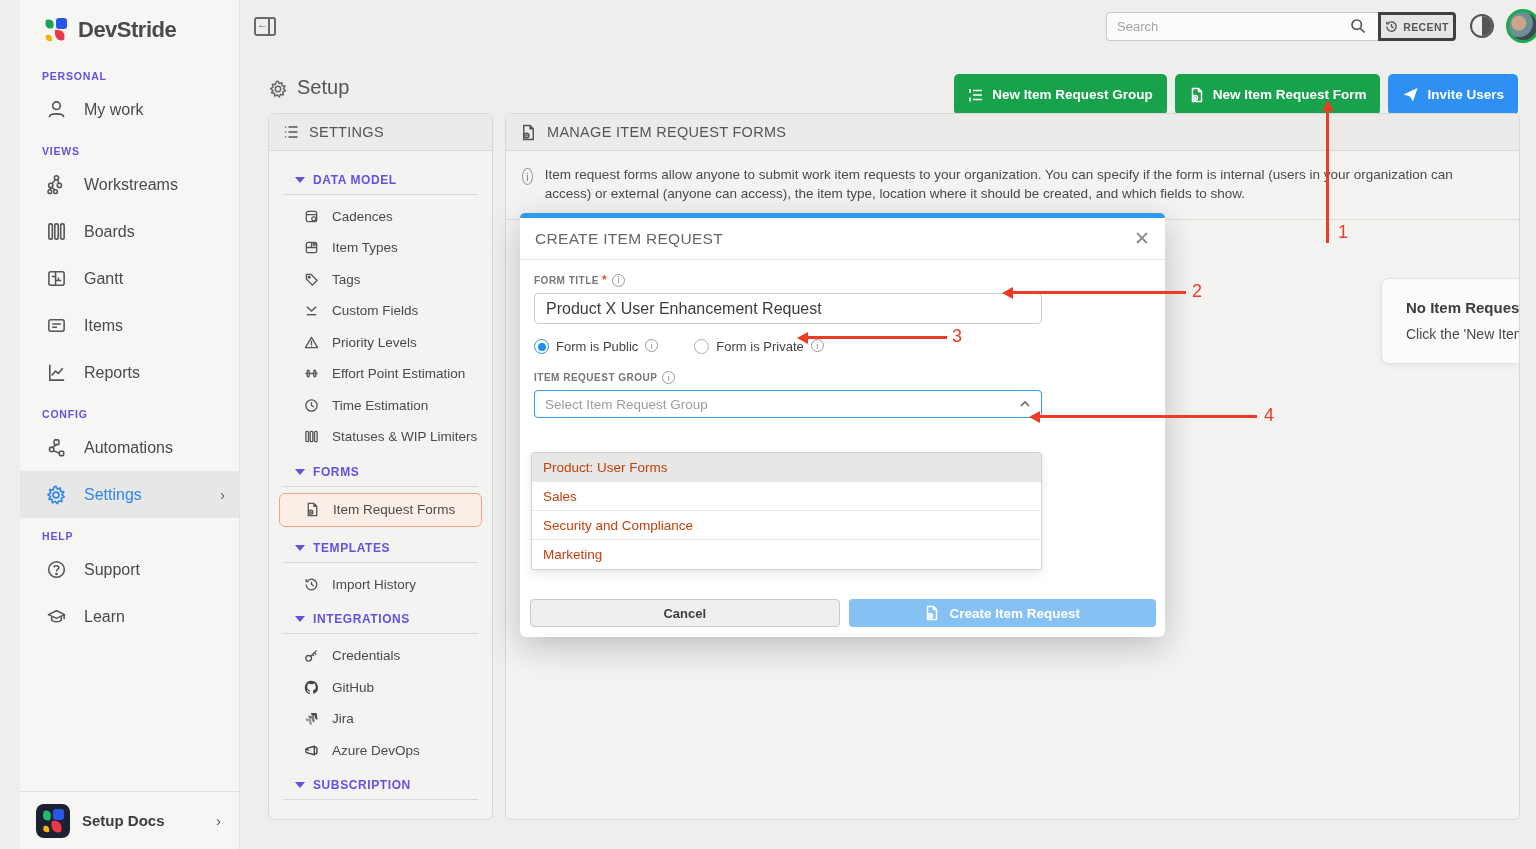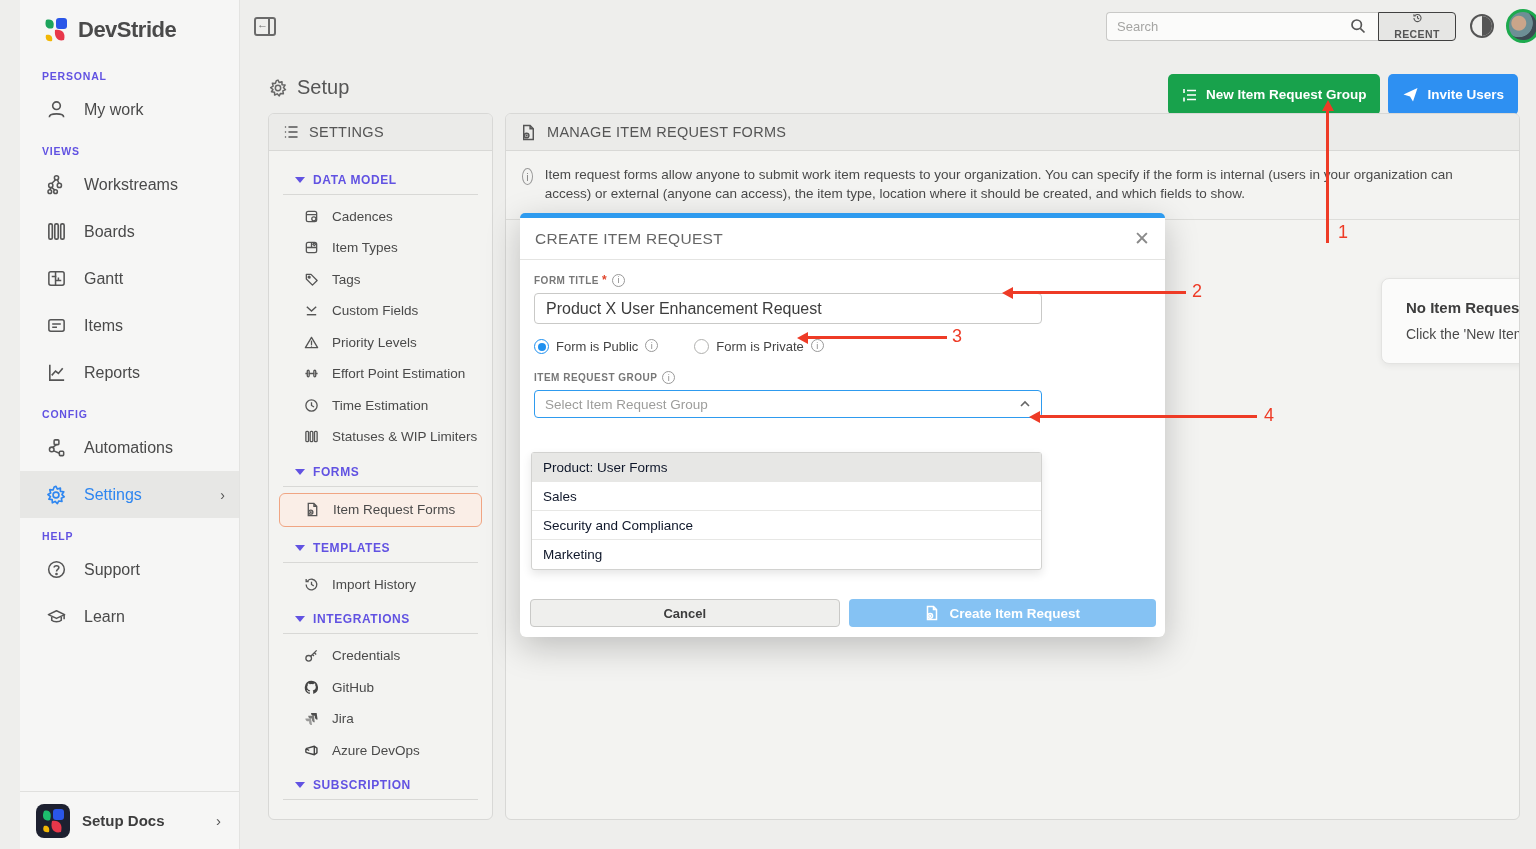--- a/index.html
+++ b/index.html
@@ -24,28 +24,28 @@
 
   
   .topbar { position:absolute; left:220px; top:0; width:1316px; height:52px; display:flex; align-items:center; }
   .collapse-btn { margin-left:14px; width:22px; height:19px; border:2px solid #6a6a6a; border-radius:3px; position:relative; background:transparent; cursor:pointer; }
   .collapse-btn::after { content:""; position:absolute; right:4px; top:0; bottom:0; width:2px; background:#6a6a6a; }
   .collapse-btn::before { content:"←"; position:absolute; left:1px; top:-1px; font-size:11px; color:#6a6a6a; }
   .search-wrap { position:absolute; left:866px; top:12px; display:flex; }
   .search-input { width:272px; height:29px; border:1px solid #c9c9c7; border-right:none; border-radius:4px 0 0 4px; background:#fbfbfa; padding:0 30px 0 10px; font-size:13px; color:#333; font-family:"Liberation Sans",sans-serif; }
   .search-input::placeholder { color:#a5a5a3; }
   .search-mag { position:absolute; left:244px; top:6px; }
-  .recent-btn { width:78px; height:29px; border:1px solid #404040; border-radius:0 4px 4px 0; background:#e6e6e4; display:flex; align-items:center; justify-content:center; gap:5px; font-size:10.5px; font-weight:bold; letter-spacing:0.4px; color:#555; cursor:pointer;flex-direction:column; }
+  .recent-btn { width:78px; height:29px; border:3px solid #404040; border-radius:0 4px 4px 0; background:#e6e6e4; display:flex; align-items:center; justify-content:center; gap:5px; font-size:10.5px; font-weight:bold; letter-spacing:0.4px; color:#555; cursor:pointer; }
   .contrast-icon { position:absolute; left:1230px; top:14px; width:24px; height:24px; border-radius:50%; border:2.5px solid #555; overflow:hidden; cursor:pointer; }
   .contrast-icon::after { content:""; position:absolute; left:50%; top:-2px; bottom:-2px; right:-2px; background:#555; }
   .avatar { position:absolute; left:1266px; top:9px; width:34px; height:34px; border-radius:50%; border:3px solid #1daa4e; background:radial-gradient(circle at 35% 40%, #caa58a 0 28%, #6d8f95 32% 55%, #3c4a52 58% 100%); cursor:pointer; }
 
   
   .page-head { position:absolute; left:220px; top:52px; width:1316px; height:61px; }
-  .page-title { position:absolute; left:28px; top:24px; display:flex; align-items:center; gap:9px; font-size:20px; color:#555; }
+  .page-title { position:absolute; left:28px; top:24px; display:flex; align-items:flex-end; gap:9px; font-size:20px; color:#555; }
   .actions { position:absolute; right:38px; top:22px; display:flex; gap:8px; }
   .btn { height:41px; border-radius:5px; border:none; display:flex; align-items:center; gap:8px; padding:0 14px; font-size:13.5px; font-weight:bold; color:#fff; cursor:pointer; font-family:"Liberation Sans",sans-serif; }
   .btn.green { background:#18a24c; }
   .btn.blue { background:#2e90f2; }
 
   
   .panel { position:absolute; background:#f3f3f1; border:1px solid #d8d8d6; border-radius:6px; overflow:hidden; }
   .panel-hd { height:37px; background:#ebebe9; border-bottom:1px solid #d8d8d6; display:flex; align-items:center; gap:10px; padding-left:14px; font-size:14.5px; color:#555; letter-spacing:0.3px; }
 
   .settings-panel { left:248px; top:113px; width:225px; height:707px; }
@@ -81,21 +81,21 @@
   .radio-row { display:flex; align-items:flex-start; gap:7px; margin-top:15px; }
   .radio { width:15px; height:15px; border-radius:50%; border:1.5px solid #b0b0ae; background:#fff; position:relative; cursor:pointer; }
   .radio.sel { border-color:#1e90f0; }
   .radio.sel::after { content:""; position:absolute; left:2.5px; top:2.5px; width:8px; height:8px; border-radius:50%; background:#1e90f0; }
   .radio-lab { font-size:13px; color:#444; }
   .radio-gap { width:22px; }
   .grp-label { margin-top:17px; }
   .select-box { margin-top:6px; width:508px; height:28px; border:1.5px solid #2e9bef; border-radius:4px; display:flex; align-items:center; justify-content:space-between; padding:0 10px; cursor:pointer; background:#fff; }
   .select-ph { font-size:13.5px; color:#9d9d9b; }
   .dropdown { position:absolute; left:11px; top:192px; width:511px; background:#fff; border:1px solid #d2d2d0; border-radius:3px; box-shadow:0 4px 10px rgba(0,0,0,0.10); z-index:5; }
-  .dd-opt { height:29px; display:flex; align-items:center; padding-left:11px; font-size:13.5px; color:#0f172a; border-bottom:1px solid #e7e7e5; cursor:pointer; }
+  .dd-opt { height:29px; display:flex; align-items:center; padding-left:11px; font-size:13.5px; color:#c2410c; border-bottom:1px solid #e7e7e5; cursor:pointer; }
   .dd-opt:last-child { border-bottom:none; }
   .dd-opt.hl { background:#e7e7e5; }
   .modal-ft { position:absolute; left:10px; right:9px; bottom:10px; display:flex; gap:9px; }
   .btn-cancel { flex:1; height:28px; background:#efefed; border:1px solid #c9c9c7; border-radius:4px; font-size:13px; font-weight:bold; color:#3d3d3d; cursor:pointer; font-family:"Liberation Sans",sans-serif; }
   .btn-create { flex:1; height:28px; background:#85c2f3; border:none; border-radius:4px; font-size:13.5px; font-weight:bold; color:#fff; cursor:pointer; display:flex; align-items:center; justify-content:center; gap:9px; font-family:"Liberation Sans",sans-serif; }
 
   
   .ann { position:absolute; z-index:100; }
   .ann-line-h { height:2.5px; background:#ee3b26; }
   .ann-line-v { width:2.5px; background:#ee3b26; }
@@ -274,20 +274,28 @@
         </svg>
       <span>Setup</span>
     </div>
     <div class="actions">
       <button class="btn green">
         <svg class="ic" width="16" height="16" viewBox="0 0 16 16" fill="none" stroke="#fff" stroke-width="1.6">
             <path d="M5 3.5 h9 M5 8 h9 M5 12.5 h9 M2 2 v4 M2 10.5 v4"></path>
           </svg>
         <span>New Item Request Group</span>
       </button>
+      <button class="btn green">
+        <svg class="ic" width="16" height="16" viewBox="0 0 16 16" fill="none" stroke="#fff" stroke-width="1.5">
+            <path d="M3.5 1.5 h6 L12.5 4.5 V14.5 h-9 Z M9.5 1.5 V4.5 h3"></path>
+            <circle cx="6.2" cy="10.8" r="2.4"></circle>
+            <path d="M6.2 9.7 v2.2 M5.1 10.8 h2.2"></path>
+          </svg>
+        <span>New Item Request Form</span>
+      </button>
       <button class="btn blue">
         <svg class="ic" width="17" height="17" viewBox="0 0 17 17" fill="#fff">
             <path d="M1.5 8.5 L15.5 2 L11 15.5 L8 10.5 Z"></path>
           </svg>
         <span>Invite Users</span>
       </button>
     </div>
   </div>
 
   <section class="panel settings-panel">

